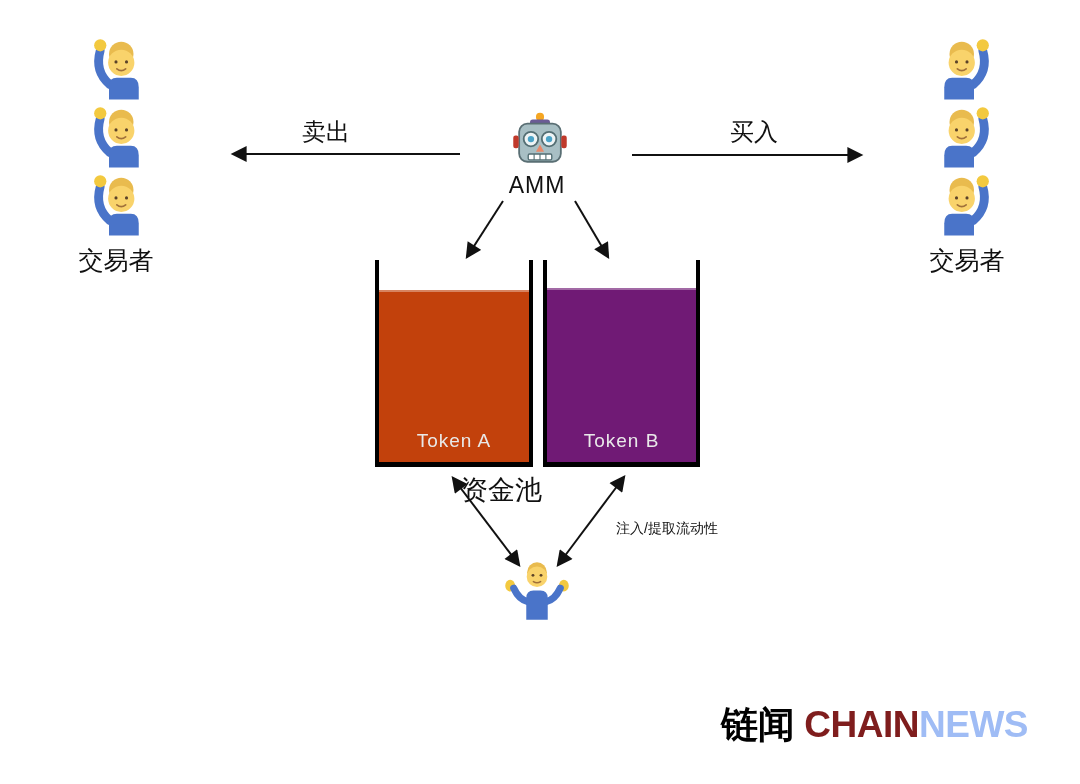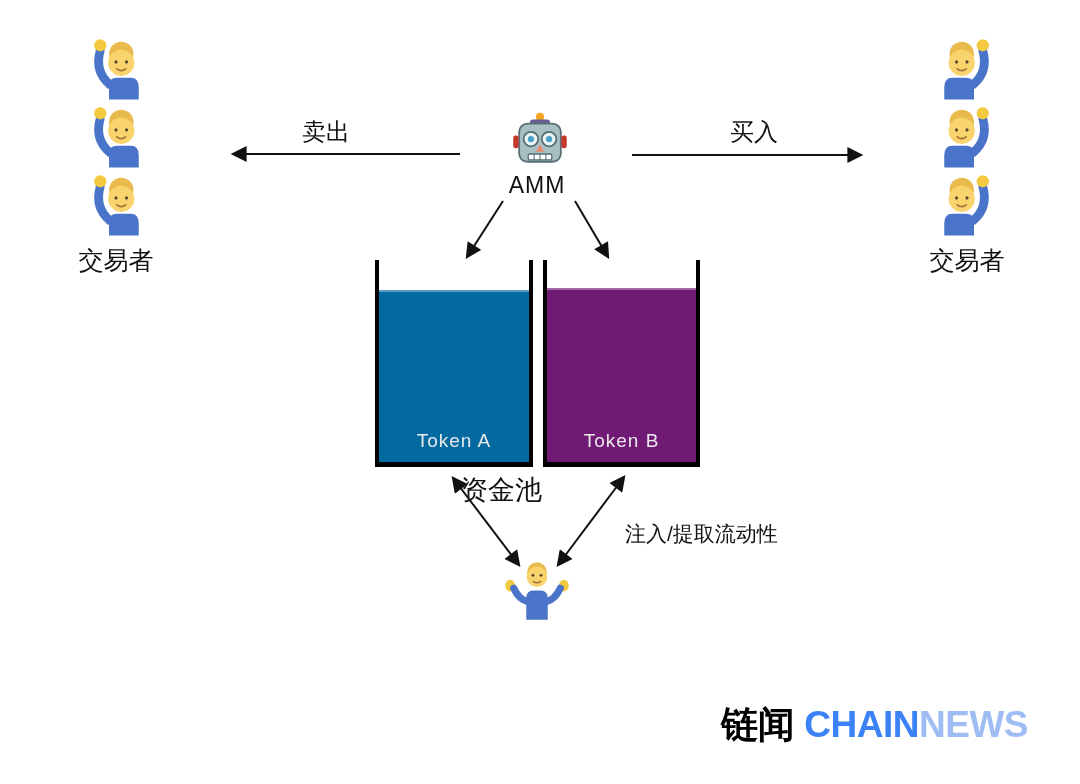--- a/index.html
+++ b/index.html
@@ -8,34 +8,34 @@
     font-family:"Liberation Sans","DejaVu Sans",sans-serif;color:#111;
   }
   .abs{position:absolute;}
   .arrow-layer{position:absolute;left:0;top:0;width:1080px;height:784px;pointer-events:none;}
   .lbl{position:absolute;white-space:nowrap;color:#111;}
   .lbl-sell{left:276px;top:116px;width:100px;text-align:center;font-size:24px;font-family:Liberation Serif, serif;}
   .lbl-buy{left:704px;top:116px;width:100px;text-align:center;font-size:24px;}
   .lbl-amm{left:487px;top:172px;width:100px;text-align:center;font-size:23px;letter-spacing:1px;}
   .lbl-pool{left:461px;top:472px;width:150px;text-align:left;font-size:27px;font-family:Liberation Mono, monospace;}
   .lbl-provider{left:436px;top:626px;width:200px;text-align:center;font-size:26px;}
-  .lbl-liquidity{left:616px;top:520px;font-size:21px;margin-left:9px;}
+  .lbl-liquidity{left:616px;top:520px;font-size:14px;}
   .traders{position:absolute;top:36px;width:88px;display:flex;flex-direction:column;align-items:center;}
   .traders-left{left:72px;}
   .traders-right{left:923px;}
   .traders .emoji{display:block;width:56px;height:64px;margin-bottom:4px;}
   .traders-right .emoji svg{transform:scaleX(-1);}
   .traders .t-label{font-size:25px;margin-top:4px;}
   .robot-wrap{left:511px;top:110px;width:58px;height:60px;}
   .shrug-wrap{left:503px;top:562px;width:68px;height:58px;}
   .tank{position:absolute;top:260px;height:202px;border-left:4px solid #000;border-right:4px solid #000;border-bottom:5px solid #000;}
   .tank-a{left:375px;width:150px;}
   .tank-b{left:543px;width:149px;}
   .liquid{position:absolute;left:0;right:0;bottom:0;border-top:2px solid rgba(255,255,255,0.35);}
-  .liquid-a{height:170px;background:#0369a1;}
+  .liquid-a{height:170px;background:#c2410c;}
   .liquid-b{height:172px;background:#701a75;}
   .token-label{position:absolute;left:0;right:0;bottom:10px;text-align:center;color:#e9e9e9;font-size:19px;letter-spacing:1px;}
   .logo{position:absolute;right:52px;top:700px;font-size:37px;font-weight:bold;letter-spacing:-0.5px;white-space:nowrap;}
   .logo .cn{margin-right:10px;}
   svg.icon{display:block;width:100%;height:100%;}
 </style>
 </head>
 <body>
 
 <div class="canvas">
@@ -156,16 +156,16 @@
   <div class="lbl lbl-pool">资金池</div>
 
   <div class="lbl lbl-liquidity">注入/提取流动性</div>
   <div class="abs shrug-wrap">
       <svg class="icon">
         <use href="#sym-shrug"></use>
       </svg>
     </div>
 
   <div class="logo">
-    <span class="cn" style="color:#000000">链闻</span><span style="color:#3b82f6">CHAIN</span><span style="color:#9fbcf5">NEWS</span>
+    <span class="cn" style="color:#000000">链闻</span><span style="color:#7f1d1d">CHAIN</span><span style="color:#9fbcf5">NEWS</span>
   </div>
 
 </div>
 
 </body></html>

